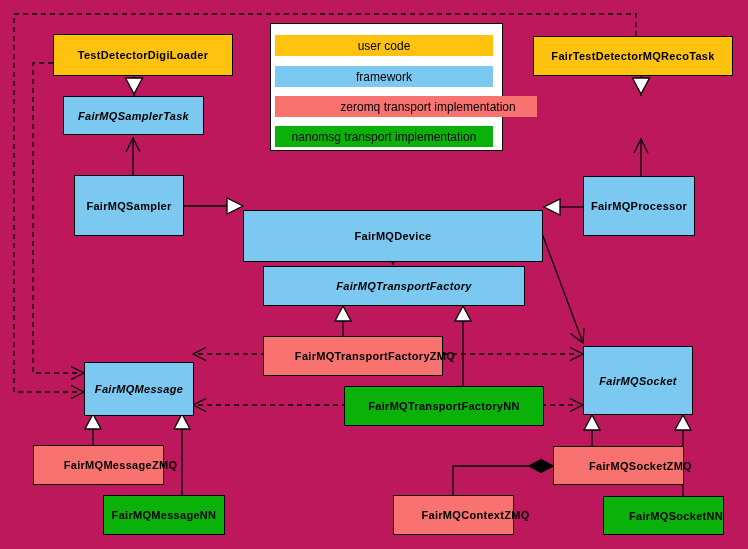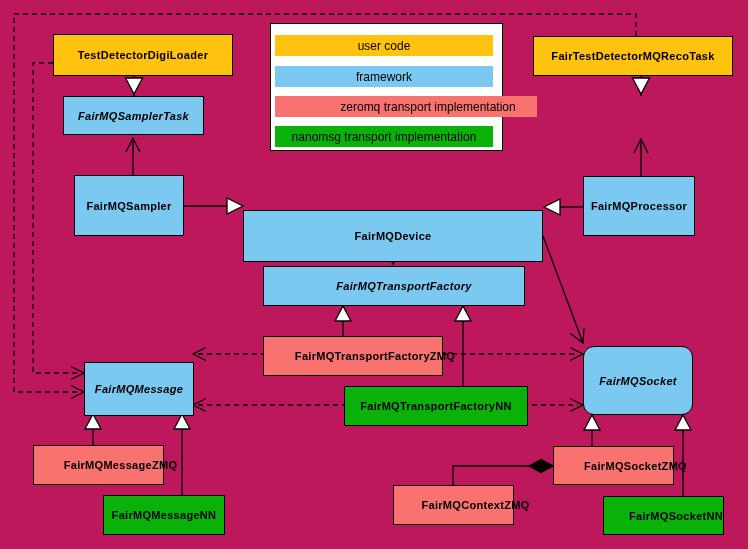--- a/index.html
+++ b/index.html
@@ -166,29 +166,29 @@
   <div class="node cat-fw" style="left:74px;top:175px;width:110px;height:61px;">FairMQSampler</div>
 
   <div class="node cat-fw" style="left:243px;top:176px;width:300px;height:52px;margin-top:34px;">FairMQDevice</div>
 
   <div class="node cat-fw" style="left:583px;top:176px;width:112px;height:60px;">FairMQProcessor</div>
 
   <div class="node cat-fw abstract" style="left:263px;top:266px;width:262px;height:40px;padding-left:20px;">FairMQTransportFactory</div>
 
   <div class="node cat-zmq" style="left:263px;top:336px;width:180px;height:40px;">FairMQTransportFactoryZMQ</div>
 
-  <div class="node cat-nn" style="left:344px;top:386px;width:184px;height:40px;">FairMQTransportFactoryNN</div>
+  <div class="node cat-nn" style="left:344px;top:386px;width:200px;height:40px;">FairMQTransportFactoryNN</div>
 
   <div class="node cat-fw abstract" style="left:84px;top:362px;width:110px;height:54px;">FairMQMessage</div>
 
-  <div class="node cat-fw abstract" style="left:583px;top:346px;width:110px;height:69px;border-radius:11px;">FairMQSocket</div>
+  <div class="node cat-fw abstract" style="left:583px;top:346px;width:110px;height:69px;">FairMQSocket</div>
 
   <div class="node cat-zmq" style="left:33px;top:445px;width:131px;height:40px;">FairMQMessageZMQ</div>
 
   <div class="node cat-nn" style="left:103px;top:495px;width:122px;height:40px;">FairMQMessageNN</div>
 
-  <div class="node cat-zmq" style="left:393px;top:485px;width:121px;height:40px;">FairMQContextZMQ</div>
+  <div class="node cat-zmq" style="left:393px;top:495px;width:121px;height:40px;">FairMQContextZMQ</div>
 
-  <div class="node cat-zmq" style="left:553px;top:446px;width:121px;height:39px;">FairMQSocketZMQ</div>
+  <div class="node cat-zmq" style="left:553px;top:446px;width:131px;height:39px;">FairMQSocketZMQ</div>
 
   <div class="node cat-nn" style="left:603px;top:496px;width:121px;height:39px;padding-left:25px;">FairMQSocketNN</div>
 
 </div>
 
 </body></html>

